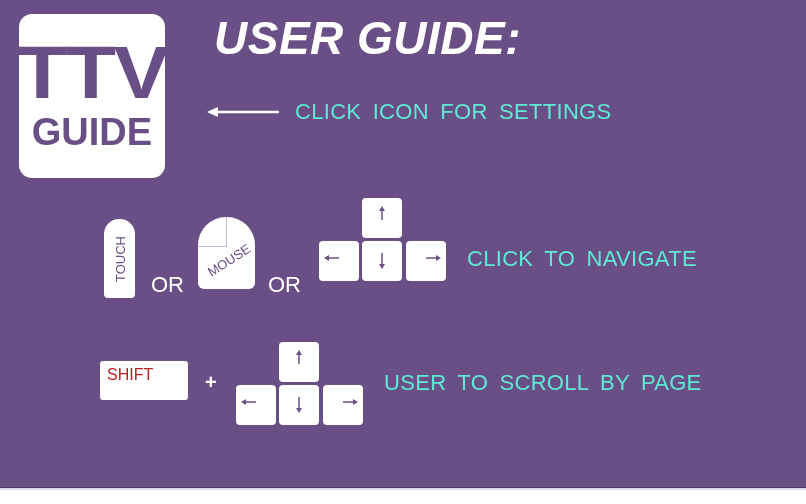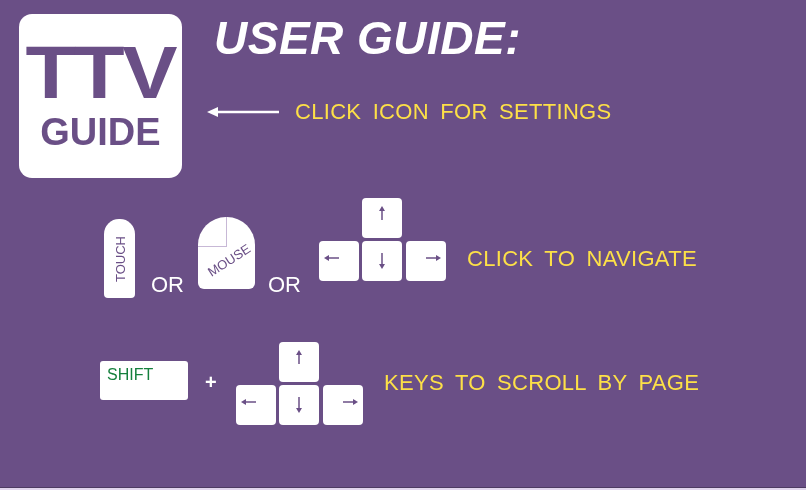--- a/index.html
+++ b/index.html
@@ -11,21 +11,21 @@
     .panel {
       position: absolute; left: 0; top: 0; width: 806px; height: 487px;
       background: #6a4f86;
       border-bottom: 1px solid #4e3b63;
     }
     .panel-edge {
       position: absolute; left: 0; top: 488px; width: 806px; height: 2px;
       background: #e2d6ee;
     }
     .logo {
-      position: absolute; left: 19px; top: 14px; width: 163px; height: 164px;
+      position: absolute; left: 19px; top: 14px; width: 146px; height: 164px;
       background: #ffffff; border-radius: 13px;
       cursor: pointer;
     }
     .logo-ttv {
       position: absolute; left: 0; width: 100%; top: 22px;
       text-align: center; color: #6a4f86;
       font-weight: bold; font-size: 74px; line-height: 74px;
       letter-spacing: -2px;
       transform: scaleX(1.12); transform-origin: center;
     }
@@ -36,21 +36,21 @@
     }
     .title {
       position: absolute; left: 214px; top: 16px;
       color: #ffffff; font-weight: bold; font-style: italic;
       font-size: 46px; line-height: 44px; letter-spacing: 0.5px;
     }
     .arrow-left {
       position: absolute; left: 207px; top: 106px; width: 72px; height: 12px;
     }
     .hint {
-      position: absolute; color: #fde047; font-size: 22px; line-height: 26px;
+      position: absolute; color: #5eead4; font-size: 22px; line-height: 26px;
       word-spacing: 5px; letter-spacing: 0.3px;
     }
     .touch {
       position: absolute; left: 104px; top: 219px; width: 31px; height: 79px;
       background: #ffffff; border-radius: 15px 15px 4px 4px;
     }
     .touch-label {
       position: absolute; left: 50%; top: 50%;
       transform: translate(-50%, -50%) rotate(-90deg);
       color: #6a4f86; font-size: 13px; white-space: nowrap;
@@ -78,21 +78,21 @@
       position: absolute; width: 40px; height: 40px;
       background: #ffffff; border-radius: 4px;
       cursor: pointer;
     }
     .key svg { position: absolute; }
     .shift {
       position: absolute; left: 100px; top: 361px; width: 88px; height: 39px;
       background: #ffffff; border-radius: 3px;
     }
     .shift-label {
-      position: absolute; left: 7px; top: 5px; color: #15803d; font-size: 16px;
+      position: absolute; left: 7px; top: 5px; color: #b91c1c; font-size: 16px;
     }
     .plus {
       position: absolute; left: 205px; top: 370px; color: #ffffff;
       font-size: 20px; font-weight: bold; line-height: 24px;
     }
   </style>
 </head>
 <body>
 
 <div class="panel">
@@ -172,15 +172,15 @@
       <polygon points="20,28 17,23 23,23" fill="#6a4f86"></polygon>
     </svg>
   </div>
   <div class="key" style="left:323px; top:385px;">
     <svg width="40" height="40" viewBox="0 0 40 40">
       <line x1="20" y1="17" x2="32" y2="17" stroke="#6a4f86" stroke-width="1.5"></line>
       <polygon points="35,17 30,14 30,20" fill="#6a4f86"></polygon>
     </svg>
   </div>
 
-  <div class="hint" style="left:384px; top:370px;">KEYS TO SCROLL BY PAGE</div>
+  <div class="hint" style="left:384px; top:370px;">USER TO SCROLL BY PAGE</div>
 </div>
 <div class="panel-edge"></div>
 
 </body></html>

